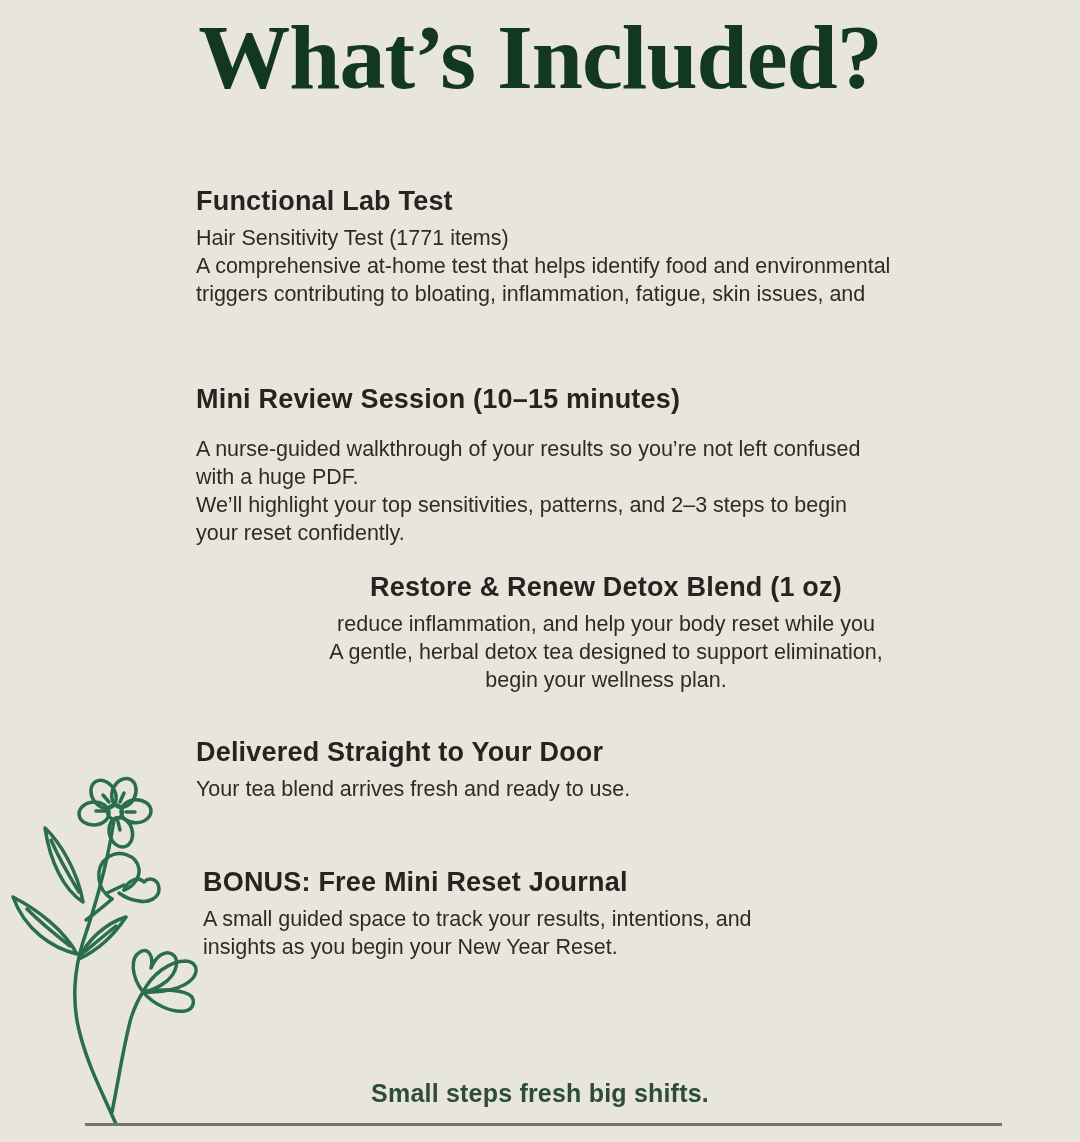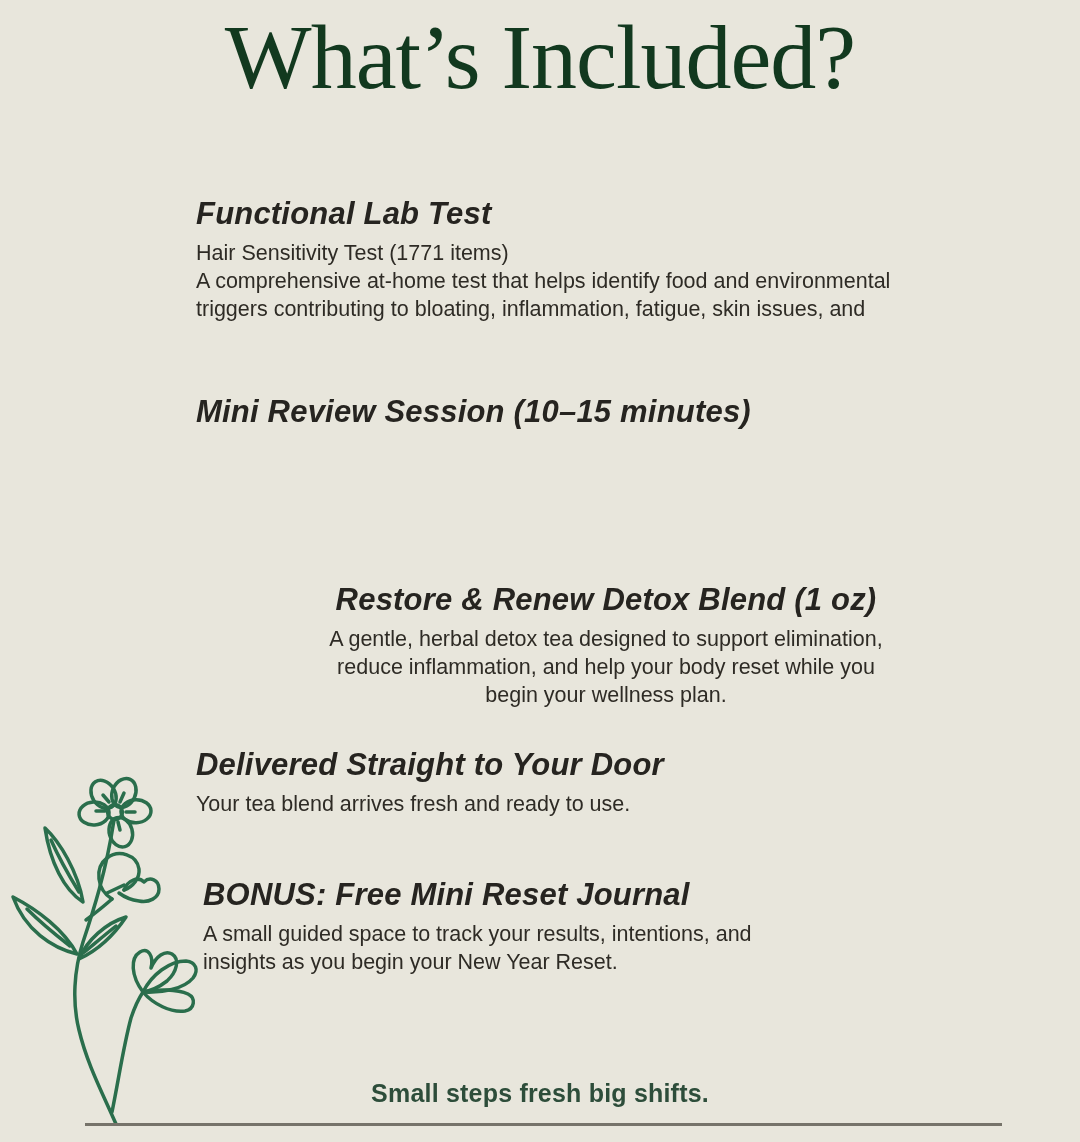--- a/index.html
+++ b/index.html
@@ -22,38 +22,37 @@
     color: var(--body-text);
   }
   .page-title {
     position: absolute;
     top: 4px;
     left: 0;
     width: 1080px;
     margin: 0;
     text-align: center;
     font-family: "Liberation Serif", "DejaVu Serif", serif;
-    font-weight: normal;
+    font-weight: bold;
     font-size: 92px;
     letter-spacing: -1px;
     color: var(--title-green);
   }
   .section { position: absolute; left: 196px; width: 820px; }
   .section.s1 { top: 186px; }
   .section.s2 { top: 384px; }
   .section.s3 { top: 572px; text-align: center; }
   .section.s4 { top: 737px; }
   .section.s5 { top: 867px; left: 203px; }
   .section h2 {
-    margin: 10px 0 7px 0;
-    font-size: 31px;
+    margin: 0 0 7px 0;
+    font-size: 27px;
     font-weight: bold;
     letter-spacing: 0.2px;
     color: var(--heading-text);
-    font-style: italic;
   }
   .section.s2 .body { padding-top: 13px; }
   .line {
     margin: 0;
     font-size: 21.5px;
     line-height: 28px;
     color: var(--body-text);
   }
   .tagline {
     position: absolute;
@@ -92,27 +91,33 @@
   <h2>Functional Lab Test</h2>
   <div class="body">
     <p class="line">Hair Sensitivity Test (1771 items)</p>
     <p class="line">A comprehensive at-home test that helps identify food and environmental</p>
     <p class="line">triggers contributing to bloating, inflammation, fatigue, skin issues, and</p>
   </div>
 </section>
 
 <section class="section s2">
   <h2>Mini Review Session (10–15 minutes)</h2>
+  <div class="body">
+    <p class="line">A nurse-guided walkthrough of your results so you’re not left confused</p>
+    <p class="line">with a huge PDF.</p>
+    <p class="line">We’ll highlight your top sensitivities, patterns, and 2–3 steps to begin</p>
+    <p class="line">your reset confidently.</p>
+  </div>
 </section>
 
 <section class="section s3">
   <h2>Restore &amp; Renew Detox Blend (1 oz)</h2>
   <div class="body">
+    <p class="line">reduce inflammation, and help your body reset while you</p>
     <p class="line">A gentle, herbal detox tea designed to support elimination,</p>
-    <p class="line">reduce inflammation, and help your body reset while you</p>
     <p class="line">begin your wellness plan.</p>
   </div>
 </section>
 
 <section class="section s4">
   <h2>Delivered Straight to Your Door</h2>
   <div class="body">
     <p class="line">Your tea blend arrives fresh and ready to use.</p>
   </div>
 </section>

